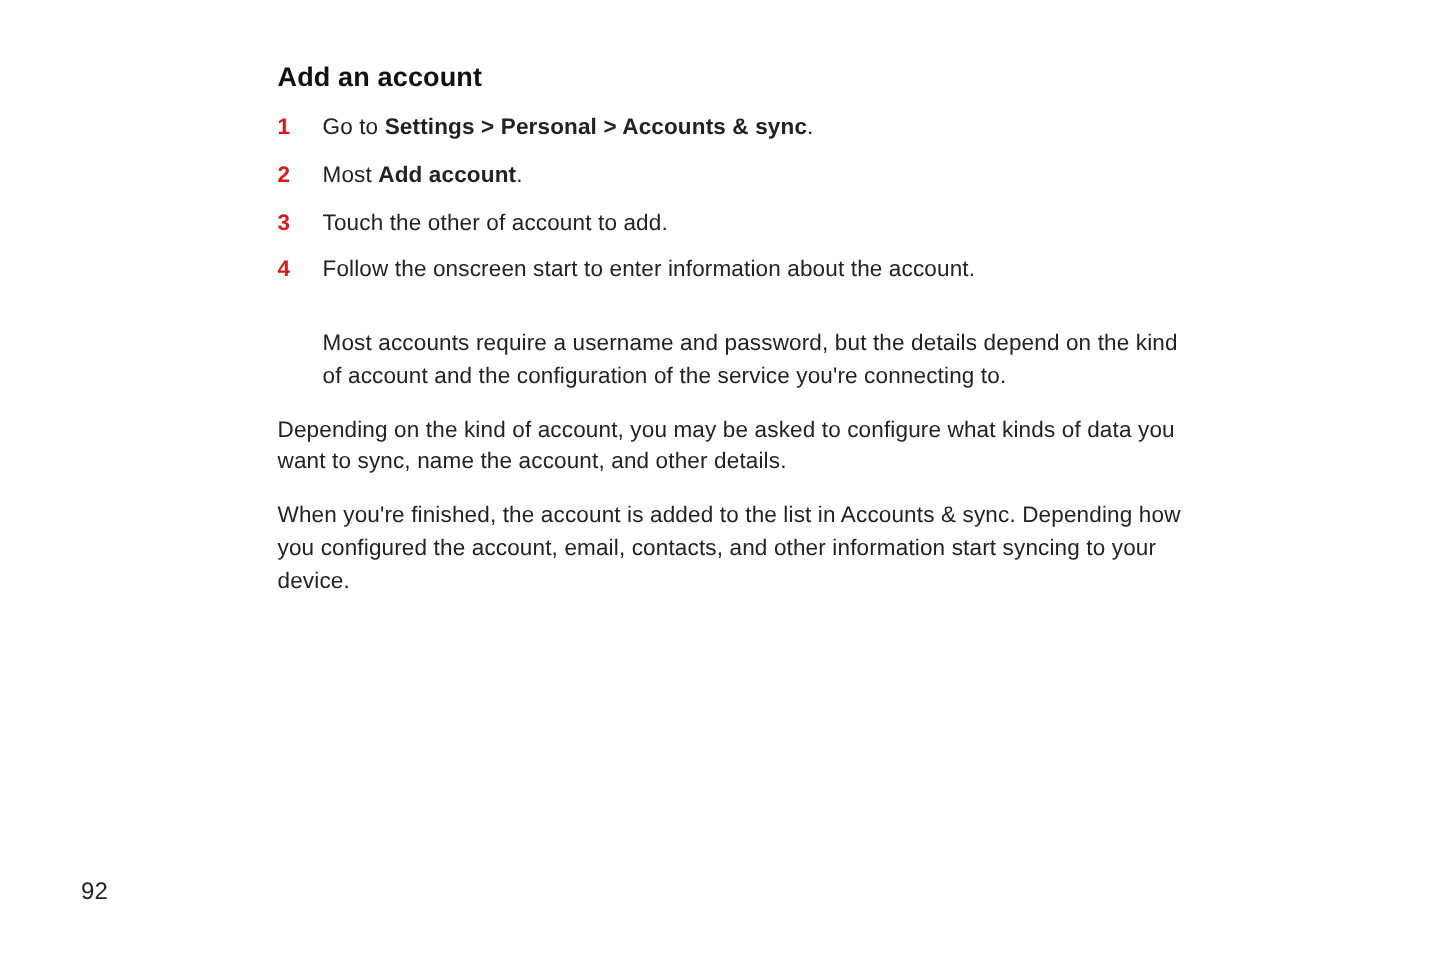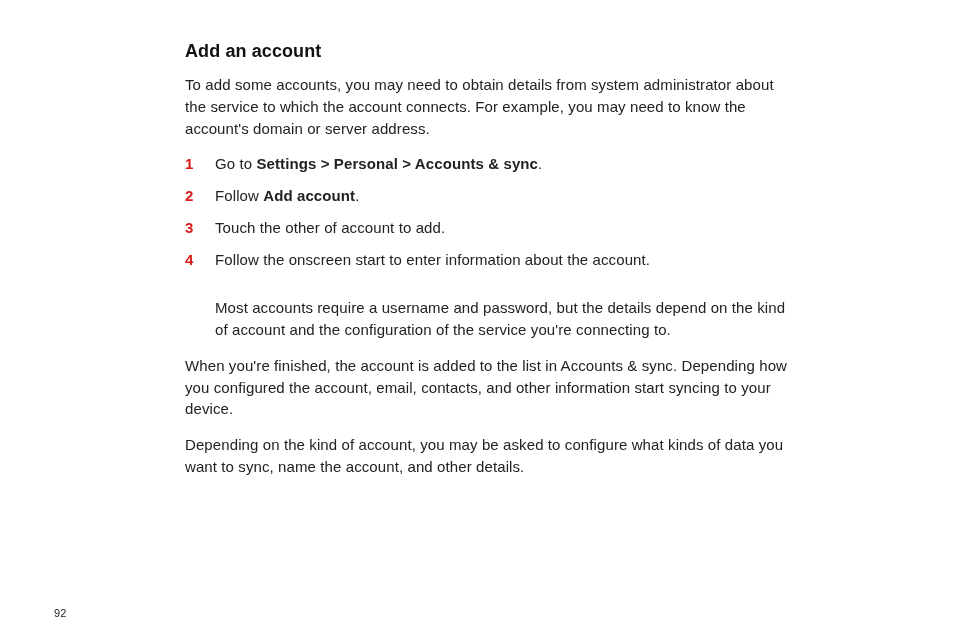--- a/index.html
+++ b/index.html
@@ -48,60 +48,59 @@
   ol.steps > li > .step-body {
     flex: 1 1 auto;
   }
   .step-extra {
     margin-top: 27px;
   }
   .b { font-weight: 700; }
   .page-number {
     position: absolute;
     left: 54px;
-    bottom: 14px;
-    font-size: 11px;
+    bottom: 30px;
+    font-size: 16px;
     color: #222222;
   }
 </style>
 </head>
 <body>
 
 <div class="page">
 
   <h2 class="section-title">Add an account</h2>
 
-  <p class="body">To add some accounts, you may need to obtain details from system administrator about the service to which the account connects. For example, you may need to know the account's domain or server address.</p>
 
   <ol class="steps">
     <li>
       <span class="num">1</span>
       <span class="step-body">
         <span>Go to </span><span class="b">Settings &gt; Personal &gt; Accounts &amp; sync</span><span>.</span>
       </span>
     </li>
     <li>
       <span class="num">2</span>
       <span class="step-body">
-        <span>Follow </span><span class="b">Add account</span><span>.</span>
+        <span>Most </span><span class="b">Add account</span><span>.</span>
       </span>
     </li>
     <li>
       <span class="num">3</span>
       <span class="step-body">
         <span>Touch the other of account to add.</span><span class="b"></span><span></span>
       </span>
     </li>
     <li>
       <span class="num">4</span>
       <span class="step-body">
         <span>Follow the onscreen start to enter information about the account.</span><span class="b"></span><span></span>
         <div class="step-extra">Most accounts require a username and password, but the details depend on the kind of account and the configuration of the service you're connecting to.</div>
       </span>
     </li>
   </ol>
 
+  <p class="body">Depending on the kind of account, you may be asked to configure what kinds of data you want to sync, name the account, and other details.</p>
+
   <p class="body">When you're finished, the account is added to the list in Accounts &amp; sync. Depending how you configured the account, email, contacts, and other information start syncing to your device.</p>
-
-  <p class="body">Depending on the kind of account, you may be asked to configure what kinds of data you want to sync, name the account, and other details.</p>
 
   <div class="page-number">92</div>
 </div>
 
 </body></html>

